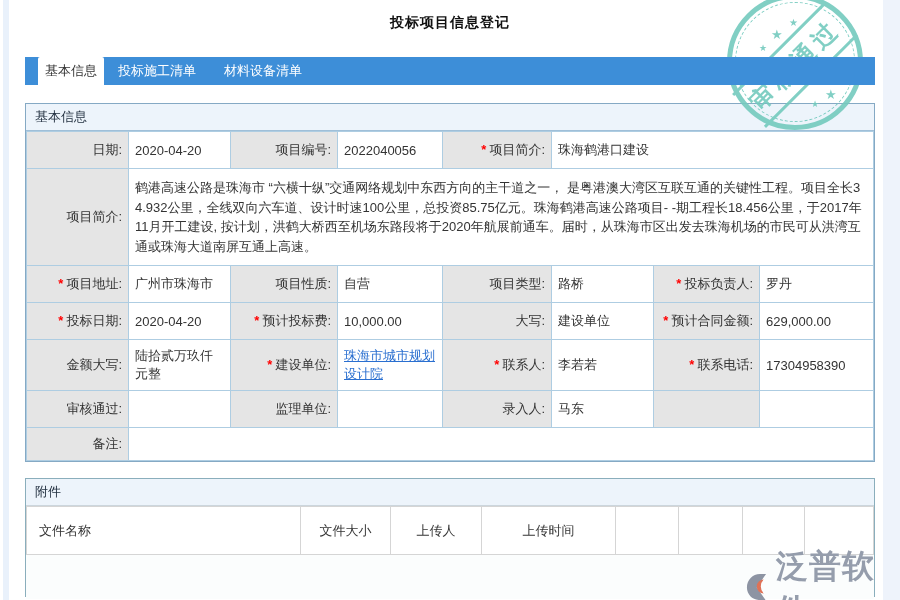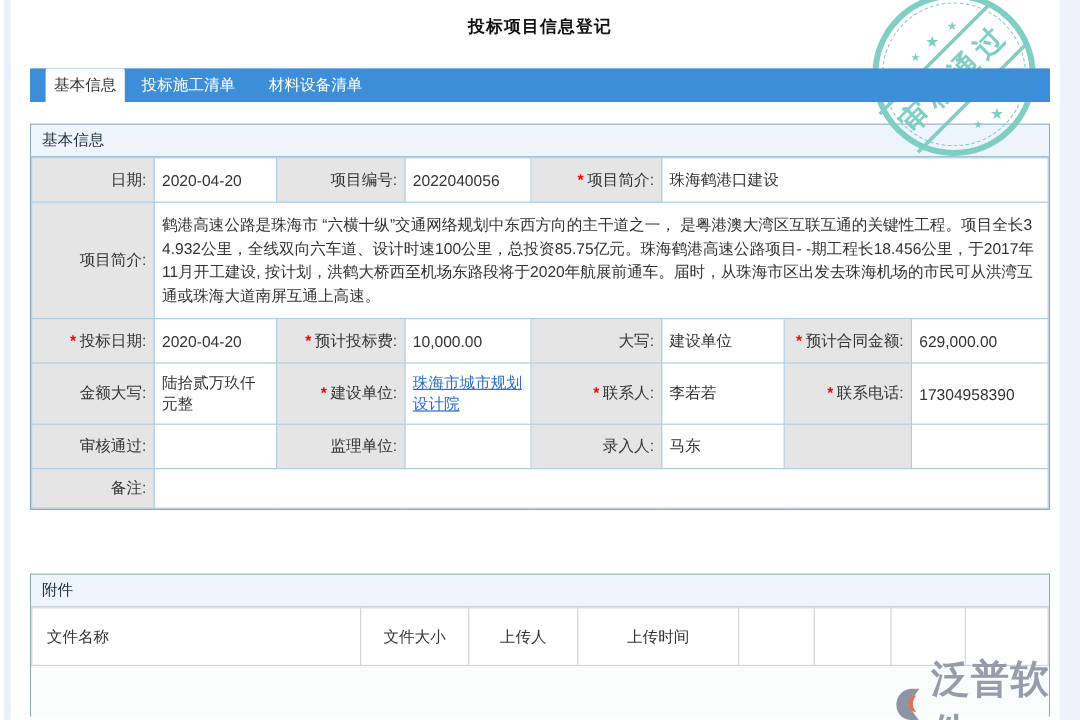--- a/index.html
+++ b/index.html
@@ -141,20 +141,30 @@
       <td class="val">2020-04-20</td>
       <td class="lbl"><span>项目编号:</span></td>
       <td class="val">2022040056</td>
       <td class="lbl"><span class="req">*</span><span>项目简介:</span></td>
       <td class="val" colspan="3">珠海鹤港口建设</td>
     </tr>
     <tr class="r2">
       <td class="lbl"><span>项目简介:</span></td>
       <td class="txt" colspan="7">鹤港高速公路是珠海市 “六横十纵”交通网络规划中东西方向的主干道之一， 是粤港澳大湾区互联互通的关键性工程。项目全长34.932公里，全线双向六车道、设计时速100公里，总投资85.75亿元。珠海鹤港高速公路项目- -期工程长18.456公里，于2017年11月开工建设, 按计划，洪鹤大桥西至机场东路段将于2020年航展前通车。届时，从珠海市区出发去珠海机场的市民可从洪湾互通或珠海大道南屏互通上高速。</td>
     </tr>
+    <tr class="r3">
+      <td class="lbl"><span class="req">*</span><span>项目地址:</span></td>
+      <td class="val">广州市珠海市</td>
+      <td class="lbl"><span>项目性质:</span></td>
+      <td class="val">自营</td>
+      <td class="lbl"><span>项目类型:</span></td>
+      <td class="val">路桥</td>
+      <td class="lbl"><span class="req">*</span><span>投标负责人:</span></td>
+      <td class="val">罗丹</td>
+    </tr>
     <tr class="r4">
       <td class="lbl"><span class="req">*</span><span>投标日期:</span></td>
       <td class="val">2020-04-20</td>
       <td class="lbl"><span class="req">*</span><span>预计投标费:</span></td>
       <td class="val">10,000.00</td>
       <td class="lbl"><span>大写:</span></td>
       <td class="val">建设单位</td>
       <td class="lbl"><span class="req">*</span><span>预计合同金额:</span></td>
       <td class="val">629,000.00</td>
     </tr>

